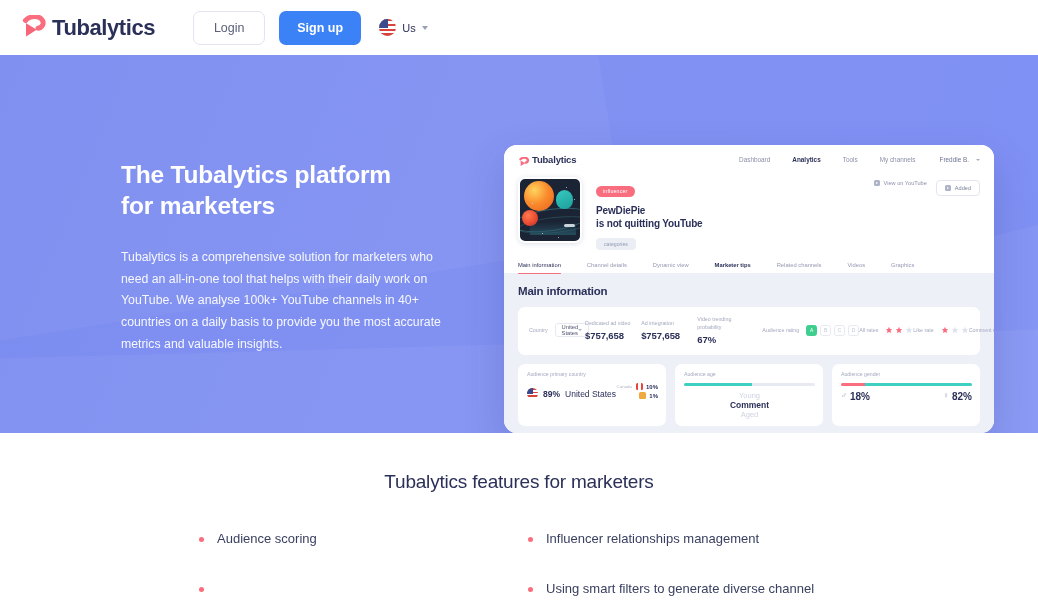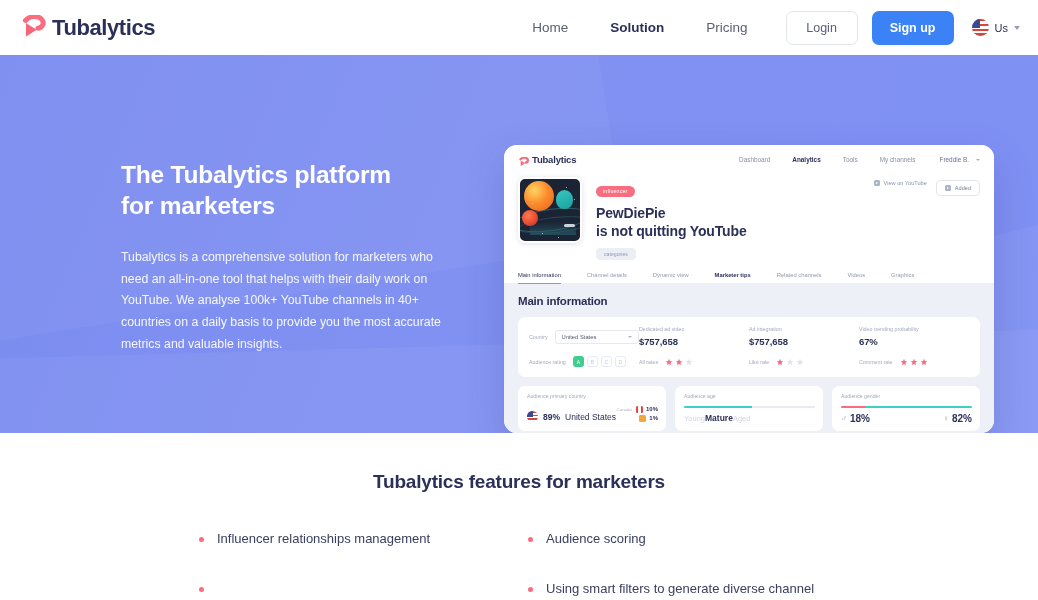--- a/index.html
+++ b/index.html
@@ -170,21 +170,21 @@
     background: #c9d4dd; border-radius: 2px;
   }
   .thumb .star { position: absolute; width: 1px; height: 1px; background: #cfd9e6; border-radius: 50%; }
 
   .chan-info { flex: 1; padding-top: 2px; min-width: 0; }
   .badge-influencer {
     display: inline-block; background: #fa6d7e; color: #fff;
     font-size: 5.2px; padding: 2.5px 7px; border-radius: 9px; letter-spacing: .2px;
   }
   .chan-title {
-    margin-top: 7px; font-size: 14px; color: #2b3058; font-weight: bold;
+    margin-top: 7px; font-size: 10px; color: #2b3058; font-weight: bold;
     line-height: 1.3; white-space: pre-line; letter-spacing: -.15px;
   }
   .badge-categories {
     display: inline-block; margin-top: 8px; background: #eceef6; color: #9299b3;
     font-size: 5.2px; padding: 3px 8px; border-radius: 4px;
   }
   .chan-actions { display: flex; align-items: flex-start; gap: 9px; padding-top: 3px; }
   .chip-plain { display: flex; align-items: center; gap: 4px; font-size: 5.6px; color: #8a90a8; cursor: pointer; }
   .chip-box {
     display: flex; align-items: center; gap: 4px; font-size: 5.6px; color: #7b melhores;
@@ -216,21 +216,21 @@
     content: ""; position: absolute; left: 0; right: 0; bottom: -1px;
     height: 1.5px; background: #fa6d7e; border-radius: 1px;
   }
 
   .dash-body { flex: 1; background: #eef0f8; padding: 11px 14px 12px 14px; }
   .dash-h2 { font-size: 11.5px; color: #2b3058; font-weight: bold; letter-spacing: -.2px; }
 
   .metrics-card {
     margin-top: 10px; background: #fff; border-radius: 7px;
     padding: 9px 11px 10px 11px;
-    display: flex; flex-direction: column; gap: 9px;
+    display: flex; flex-direction: row; gap: 9px;
   }
   .metrics-row { display: flex; align-items: center; }
   .metric { flex: 1; min-width: 0; }
   .metric-label { font-size: 5.3px; color: #a3a9bf; line-height: 1.5; }
   .metric-value { font-size: 9.5px; color: #2b3058; font-weight: bold; margin-top: 2px; letter-spacing: -.1px; }
   .country-wrap { display: flex; align-items: center; gap: 7px; }
   .country-label { font-size: 5.3px; color: #a3a9bf; }
   .select {
     width: 97px; height: 14px; border: 1px solid #e6e9f2; border-radius: 3px;
     display: flex; align-items: center; padding: 0 6px;
@@ -272,32 +272,32 @@
   .mini-flag-ca {
     width: 7px; height: 7px; border-radius: 1.5px; flex: none;
     background: linear-gradient(to right, #e8433c 0 26%, #fff 26% 74%, #e8433c 74% 100%);
   }
   .mini-flag-other { width: 7px; height: 7px; border-radius: 1.5px; flex: none; background: #f0a93f; }
   .side-pct { font-size: 6px; color: #2b3058; font-weight: bold; }
 
   .bar { height: 2.5px; border-radius: 2px; background: #e8eaf3; margin-top: 5px; overflow: hidden; display: flex; }
   .bar .fill-teal { background: #3fd0c4; height: 100%; }
   .bar .fill-coral { background: #fa6d7e; height: 100%; }
-  .age-row { display: flex; align-items: center; margin-top: 5px; }
+  .age-row { display: flex; align-items: center; margin-top: 5px; flex-direction: column; }
   .age-item { font-size: 7.5px; color: #cfd3e0; }
   .age-item.active { color: #2b3058; font-weight: bold; font-size: 8.5px; }
   .gender-row { display: flex; align-items: center; justify-content: space-between; margin-top: 5px; }
   .gender-item { display: flex; align-items: center; gap: 3px; }
   .gender-glyph { font-size: 8px; color: #9aa1ba; line-height: 1; }
   .gender-pct { font-size: 10px; color: #2b3058; font-weight: bold; }
 
   
   .features { padding-top: 38px; background: #fff; }
   .features-title {
-    text-align: center; font-size: 19px; font-weight: bold; color: #2b3058;
+    text-align: center; font-size: 19px; font-weight: normal; color: #2b3058;
     letter-spacing: -.2px;
   }
   .features-grid {
     margin: 38px auto 0 auto; width: 640px;
     display: grid; grid-template-columns: 1fr 1fr; row-gap: 33px; column-gap: 18px;
   }
   .feature { display: flex; align-items: flex-start; gap: 13px; }
   .dot { width: 5px; height: 5px; border-radius: 50%; background: #fa6d7e; flex: none; margin-top: 6px; }
   .feature-text { font-size: 13px; color: #3a4060; line-height: 1.3; }
 </style>
@@ -311,25 +311,20 @@
       <span class="logo-mark">
         <svg width="30" height="26" viewBox="0 0 30 26">
           <path d="M5.5 5.5c4.5-5 14-5.5 17 0 2 3.6-1 7.5-4.6 7.7" fill="none" stroke="#fa6d7e" stroke-width="5" stroke-linecap="round"></path>
           <path d="M6 8.2 L6 21.5 L16.5 14.8 Z" fill="#fa6d7e"></path>
           <path d="M6 8.2 L6 21.5 L16.5 14.8 Z" fill="#f2576d" opacity=".35"></path>
         </svg>
       </span>
       <span class="logo-text">Tubalytics</span>
     </div>
 
-    <div class="nav-links">
-      <span class="nav-link">Home</span>
-      <span class="nav-link active">Solution</span>
-      <span class="nav-link">Pricing</span>
-    </div>
 
     <div class="nav-actions">
       <div class="btn-login">Login</div>
       <div class="btn-signup">Sign up</div>
       <div class="locale">
         <span class="flag"></span>
         <span class="locale-label">Us</span>
         <span class="caret"></span>
       </div>
     </div>
@@ -522,21 +517,21 @@
             </div>
           </div>
 
           <div class="bcard">
             <div class="bcard-label">Audience age</div>
             <div class="bar">
               <span class="fill-teal" style="width: 52%;"></span>
             </div>
             <div class="age-row">
               <span class="age-item">Young</span>
-              <span class="age-item active">Mature</span>
+              <span class="age-item active">Comment</span>
               <span class="age-item">Aged</span>
             </div>
           </div>
 
           <div class="bcard">
             <div class="bcard-label">Audience gender</div>
             <div class="bar">
               <span class="fill-coral" style="width: 18%;"></span>
               <span class="fill-teal" style="flex:1"></span>
             </div>
@@ -555,25 +550,25 @@
         </div>
       </div>
     </div>
   </div>
 
   <div class="features">
     <div class="features-title">Tubalytics features for marketers</div>
     <div class="features-grid">
       <div class="feature">
         <span class="dot"></span>
-        <span class="feature-text">Influencer relationships management</span>
+        <span class="feature-text">Audience scoring</span>
       </div>
       <div class="feature">
         <span class="dot"></span>
-        <span class="feature-text">Audience scoring</span>
+        <span class="feature-text">Influencer relationships management</span>
       </div>
       <div class="feature">
         <span class="dot"></span>
       </div>
       <div class="feature">
         <span class="dot"></span>
         <span class="feature-text">Using smart filters to generate diverse channel tops</span>
       </div>
     </div>
   </div>

